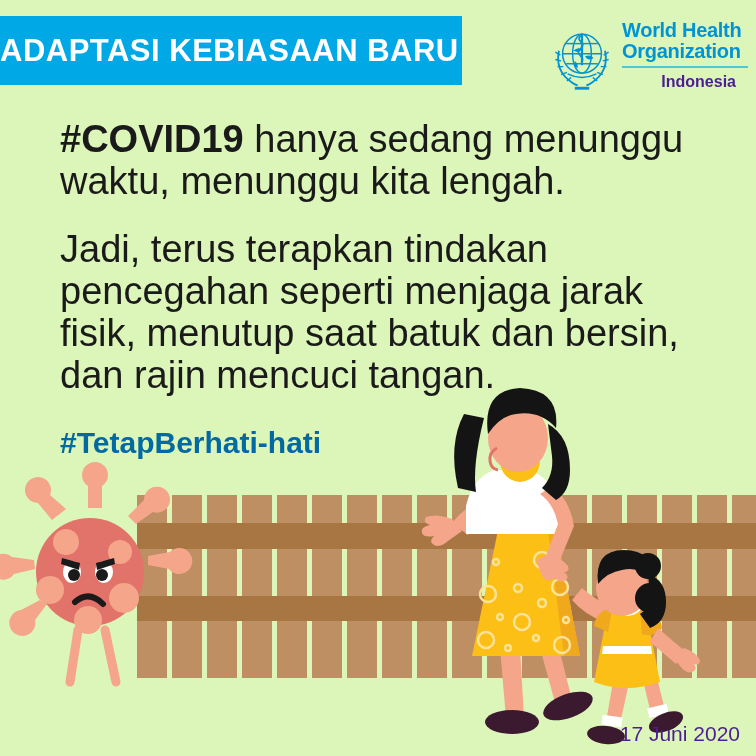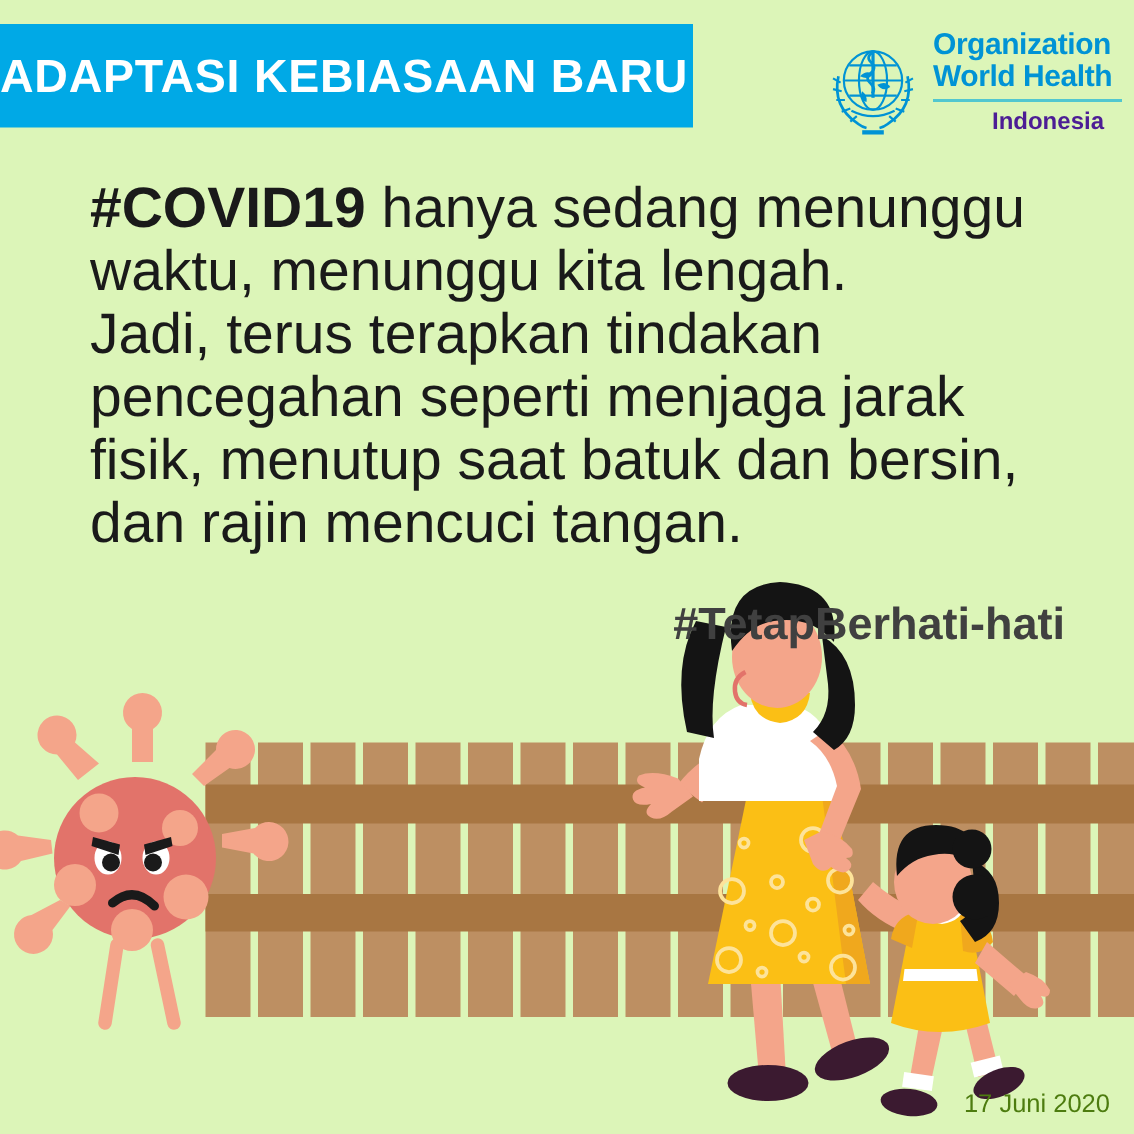--- a/index.html
+++ b/index.html
@@ -88,37 +88,36 @@
     top: 118px;
     width: 650px;
   }
   .para {
     color: #1a1a1a;
     font-size: 38px;
     line-height: 42px;
     font-family: "Liberation Sans", sans-serif;
   }
   .para b { font-weight: bold; }
-  #para-2 { }
+  #para-2 { margin-top: 26px; }
   #hashtag-line {
     margin-top: 30px;
     font-size: 30px;
     font-weight: bold;
-    color: #404040;
-    font-family: "Liberation Sans", sans-serif;
-    text-align: right;
+    color: #0369a1;
+    font-family: "Liberation Sans", sans-serif;
   }
 
   
   #date-stamp {
     position: absolute;
     right: 16px;
     bottom: 10px;
-    font-size: 17px;
-    color: #4d7c0f;
+    font-size: 21px;
+    color: #4c1d95;
     font-family: "Liberation Sans", sans-serif;
     text-align: center;
   }
 
   
   #illustration {
     position: absolute;
     left: 0;
     top: 0;
     width: 756px;
@@ -283,22 +282,22 @@
         <path d="M18 40 q-6 28 18 44 q4 3 8 4"></path>
         <path d="M82 40 q6 28 -18 44 q-4 3 -8 4"></path>
       </g>
       <g stroke="#0093d5" fill="none" stroke-width="2">
         <path d="M20 46 l-7 -4 M21 54 l-8 -2 M24 62 l-8 0 M29 70 l-8 3 M35 77 l-6 5"></path>
         <path d="M80 46 l7 -4 M79 54 l8 -2 M76 62 l8 0 M71 70 l8 3 M65 77 l6 5"></path>
       </g>
       <path d="M40 90 l20 0 0 4 -20 0 z" fill="#0093d5"></path>
     </svg>
     <div id="who-wordmark">
+      <div class="who-line">World Health</div>
       <div class="who-line">Organization</div>
-      <div class="who-line">World Health</div>
       <div id="who-rule"></div>
       <div id="who-country">Indonesia</div>
     </div>
   </div>
 
   <div id="message-block">
     <div class="para" id="para-1"><b>#COVID19</b><span> hanya sedang menunggu waktu, menunggu kita lengah.</span></div>
     <div class="para" id="para-2">Jadi, terus terapkan tindakan pencegahan seperti menjaga jarak fisik, menutup saat batuk dan bersin, dan rajin mencuci tangan.</div>
     <div id="hashtag-line">#TetapBerhati-hati</div>
   </div>

